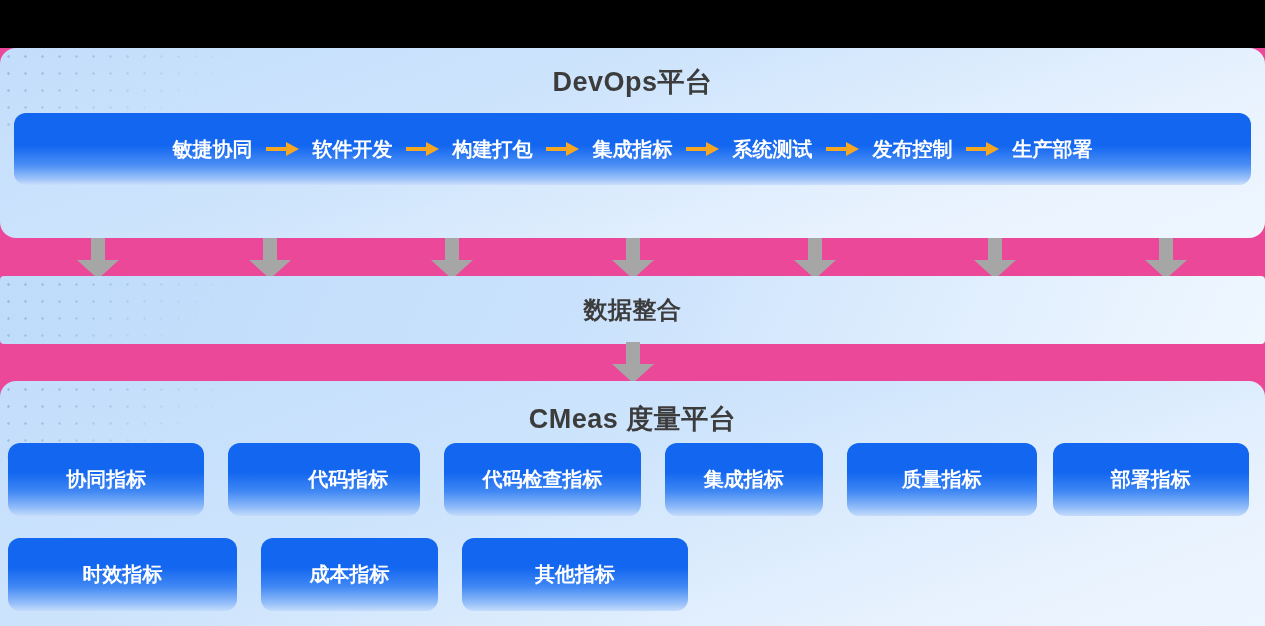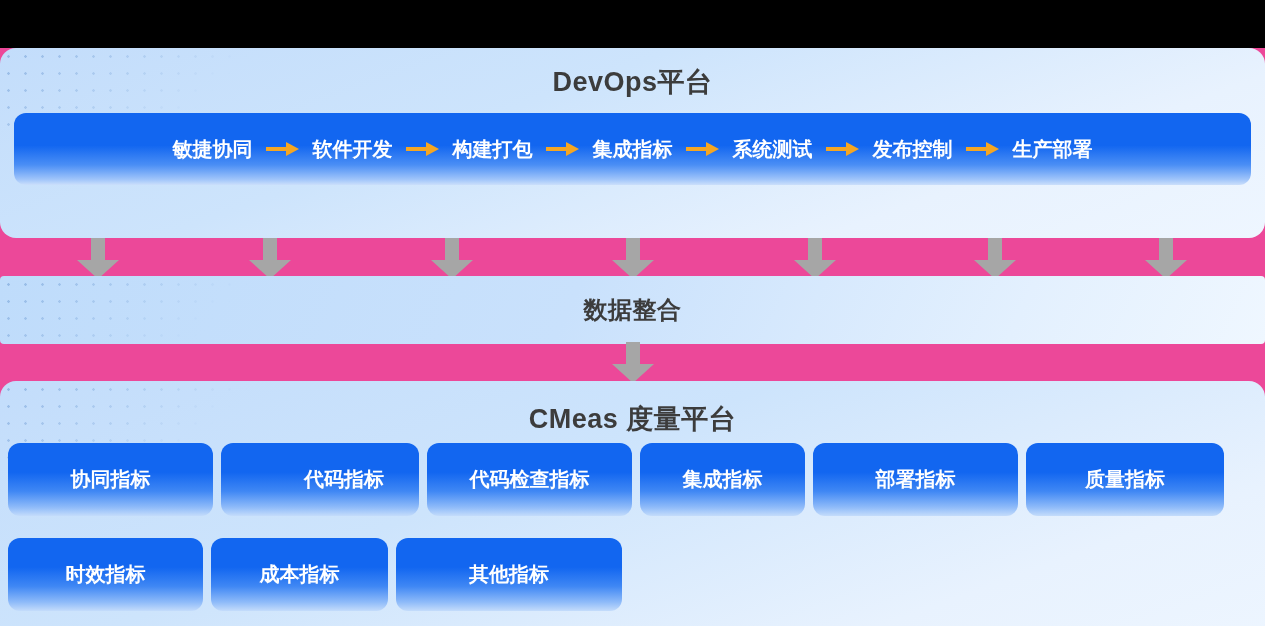--- a/index.html
+++ b/index.html
@@ -103,21 +103,21 @@
     left: 0; top: 333px;
     width: 1265px; height: 293px;
   }
   #cmeas-title { top: 20px; font-size: 27px; text-align: center; }
 
   .card-row {
     position: absolute;
     left: 8px;
     width: 1249px;
     display: flex;
-    gap: 0;
+    gap: 16px;
   }
   #cmeas-row-1 { top: 62px; }
   #cmeas-row-2 { top: 157px; }
 
   .metric-card {
     height: 73px;
     border-radius: 12px;
     background: linear-gradient(180deg, #1266f0 0%, #1266f0 40%, #3f87f4 66%, #8fbbf9 88%, #c4dcfb 100%);
     display: flex;
     align-items: center;
@@ -238,23 +238,23 @@
     </div>
 
   <div class="panel" id="cmeas-panel">
     <div class="dots"></div>
     <div class="panel-title" id="cmeas-title">CMeas 度量平台</div>
     <div class="card-row" id="cmeas-row-1">
         <div class="metric-card" style="width: 205px; margin-right: 8px;">协同指标</div>
         <div class="metric-card" style="width: 198px; margin-right: 8px; padding-left: 48px;">代码指标</div>
         <div class="metric-card" style="width: 205px; margin-right: 8px;">代码检查指标</div>
         <div class="metric-card" style="width: 165px; margin-right: 8px;">集成指标</div>
+        <div class="metric-card" style="width: 198px;">质量指标</div>
         <div class="metric-card" style="width: 205px; margin-right: 8px;">部署指标</div>
-        <div class="metric-card" style="width: 198px;">质量指标</div>
       </div>
     <div class="card-row" id="cmeas-row-2">
-        <div class="metric-card" style="width: 195px; margin-right: 8px;">时效指标</div>
+        <div class="metric-card" style="width: 229px; margin-right: 8px;">时效指标</div>
         <div class="metric-card" style="width: 177px; margin-right: 8px;">成本指标</div>
         <div class="metric-card" style="width: 226px;">其他指标</div>
       </div>
   </div>
 
 </div>
 
 </body></html>

